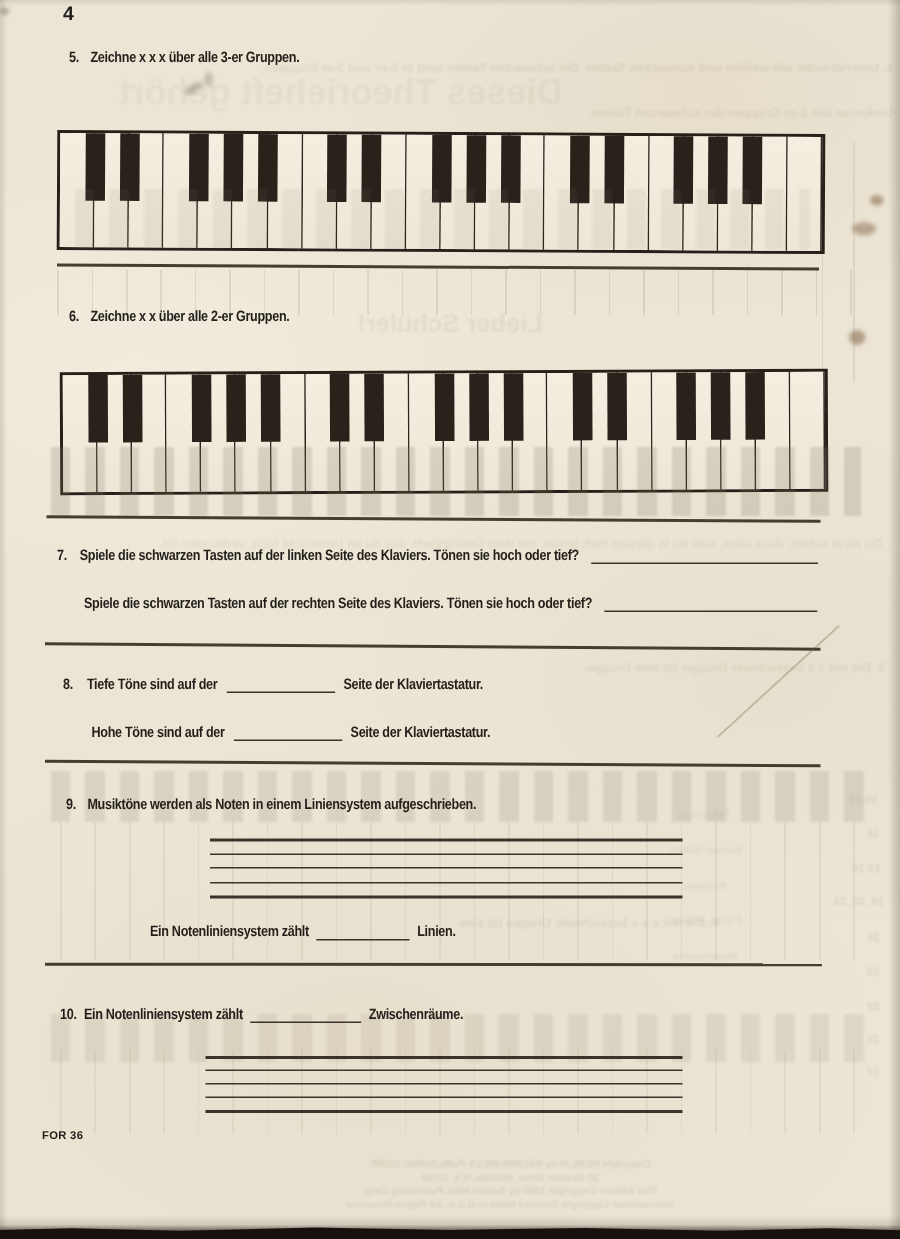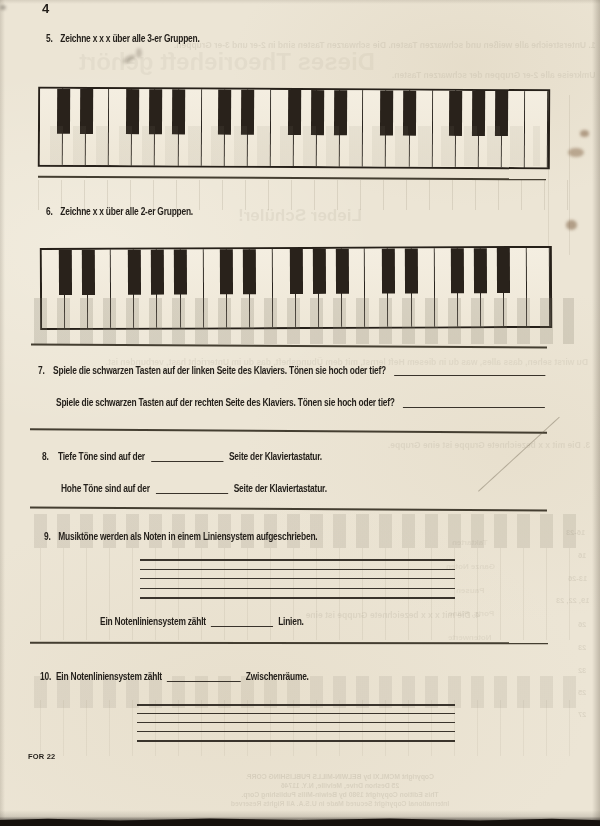--- a/index.html
+++ b/index.html
@@ -199,21 +199,21 @@
     <span>Zwischenräume.</span>
   </div>
   <div class="staff" style="left:137px;top:704px;width:318px;height:38px;">
       <div class="staffline" style="top: 0px; height: 1.8px;"></div>
       <div class="staffline" style="top: 9px; height: 1.1px;"></div>
       <div class="staffline" style="top: 18px; height: 1.4px;"></div>
       <div class="staffline" style="top: 27px; height: 1.1px;"></div>
       <div class="staffline" style="top: 36px; height: 1.8px;"></div>
     </div>
 
-  <div class="footer">FOR 22</div>
+  <div class="footer">FOR 36</div>
 
   <div class="gs" style="left:50px;top:126px;width:490px;height:40px;background:repeating-linear-gradient(90deg, rgba(140,132,115,0.10) 0 13px, transparent 13px 23px);"></div>
   <div class="gs" style="left:34px;top:298px;width:540px;height:46px;background:repeating-linear-gradient(90deg, rgba(125,118,102,0.22) 0 13px, transparent 13px 23px);"></div>
   <div class="gs" style="left:34px;top:514px;width:552px;height:34px;background:repeating-linear-gradient(90deg, rgba(130,122,106,0.17) 0 13px, transparent 13px 23px);"></div>
   <div class="gs" style="left:34px;top:676px;width:552px;height:32px;background:repeating-linear-gradient(90deg, rgba(130,122,106,0.13) 0 13px, transparent 13px 23px);"></div>
 
   <div class="g" style="left:55px;top:48px;width:320px;font-size:24px;opacity:0.07;">Dieses Theorieheft gehört</div>
   <div class="g" style="right:5px;top:40px;font-size:8.5px;opacity:0.13;">1. Unterstreiche alle weißen und schwarzen Tasten. Die schwarzen Tasten sind in 2-er und 3-er Gruppen.</div>
   <div class="g" style="right:5px;top:70px;font-size:8.5px;opacity:0.12;">Umkreise alle 2-er Gruppen der schwarzen Tasten.</div>
   <div class="g" style="left:130px;top:206px;width:340px;font-size:17px;opacity:0.10;text-align:center;">Lieber Schüler!</div>

